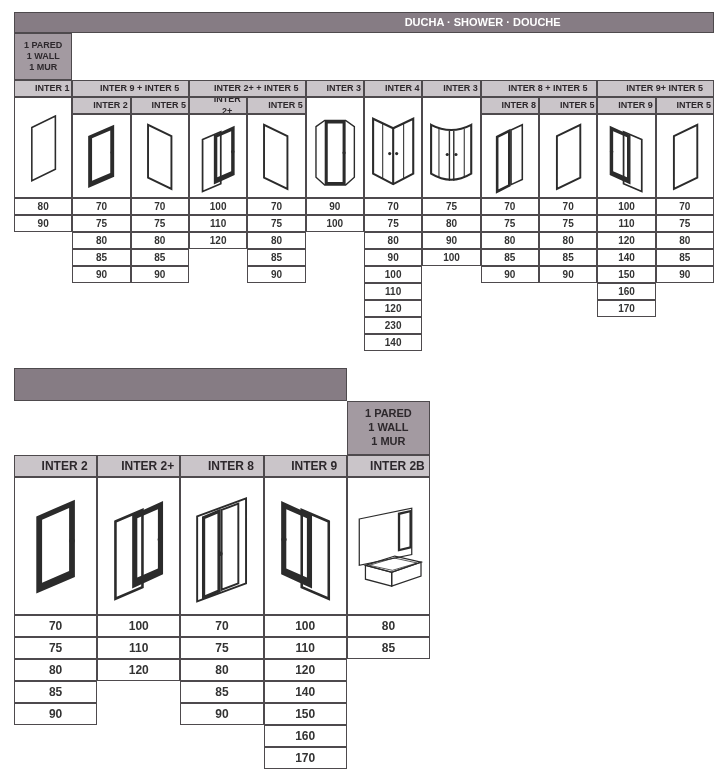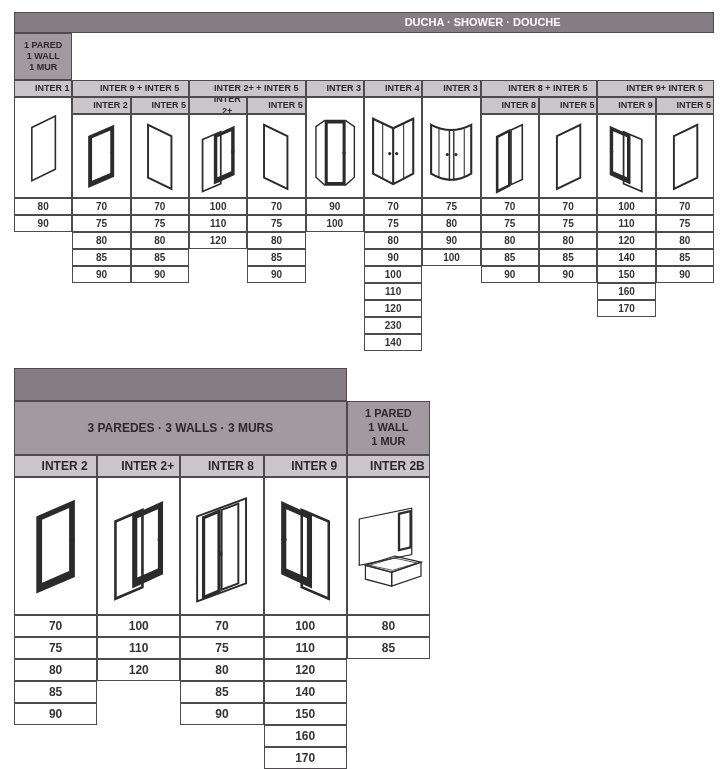--- a/index.html
+++ b/index.html
@@ -230,23 +230,20 @@
       <div class="size-cell">80</div>
       <div class="size-cell">85</div>
       <div class="size-cell">90</div>
     </div>
 </div>
 
 <div class="tbl bath-tbl">
 
   <div class="cell dark" style="grid-area:1/1/2/5"></div>
 
-  <div class="cell band f12" style="grid-area:2/1/3/5">
-    <span>3 PAREDES · 3 WALLS · 3 MURS</span>
-  </div>
   <div class="cell band lines f11" style="grid-area:2/5/3/6">
     <span>1 PARED</span>
     <span>1 WALL</span>
     <span>1 MUR</span>
   </div>
 
   <div class="cell head f12" style="grid-area:3/1/4/2">INTER 2</div>
   <div class="cell head f12" style="grid-area:3/2/4/3">INTER 2+</div>
   <div class="cell head f12" style="grid-area:3/3/4/4">INTER 8</div>
   <div class="cell head f12" style="grid-area:3/4/4/5">INTER 9</div>

